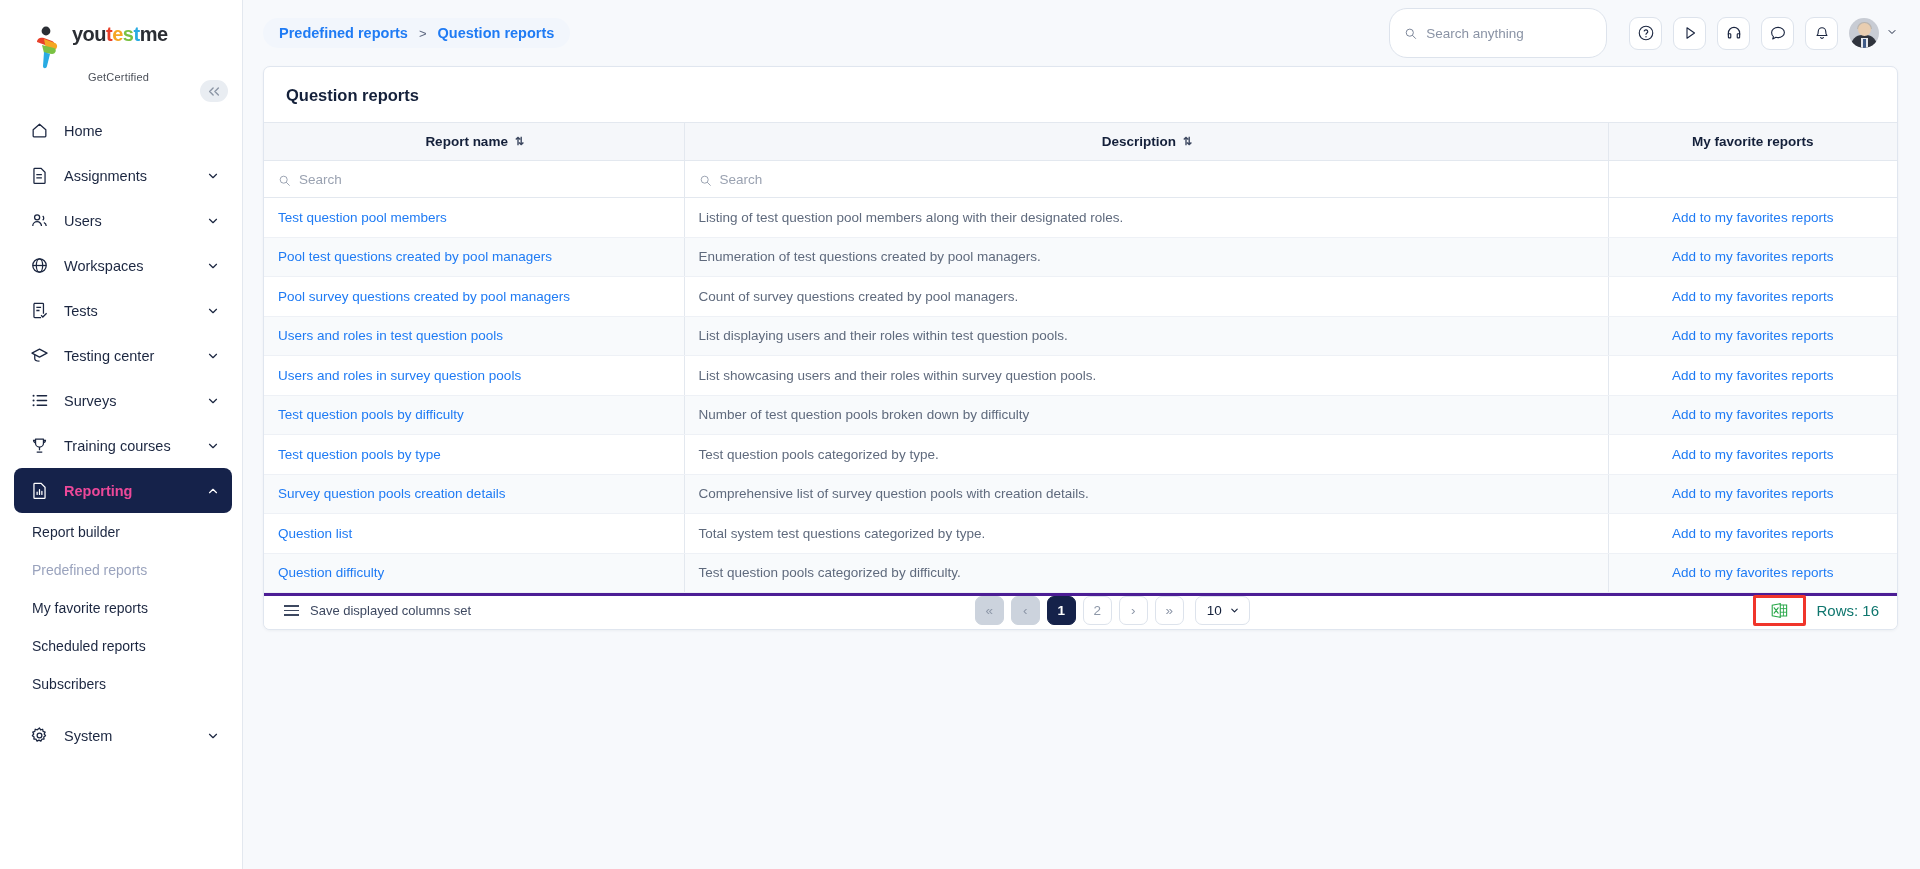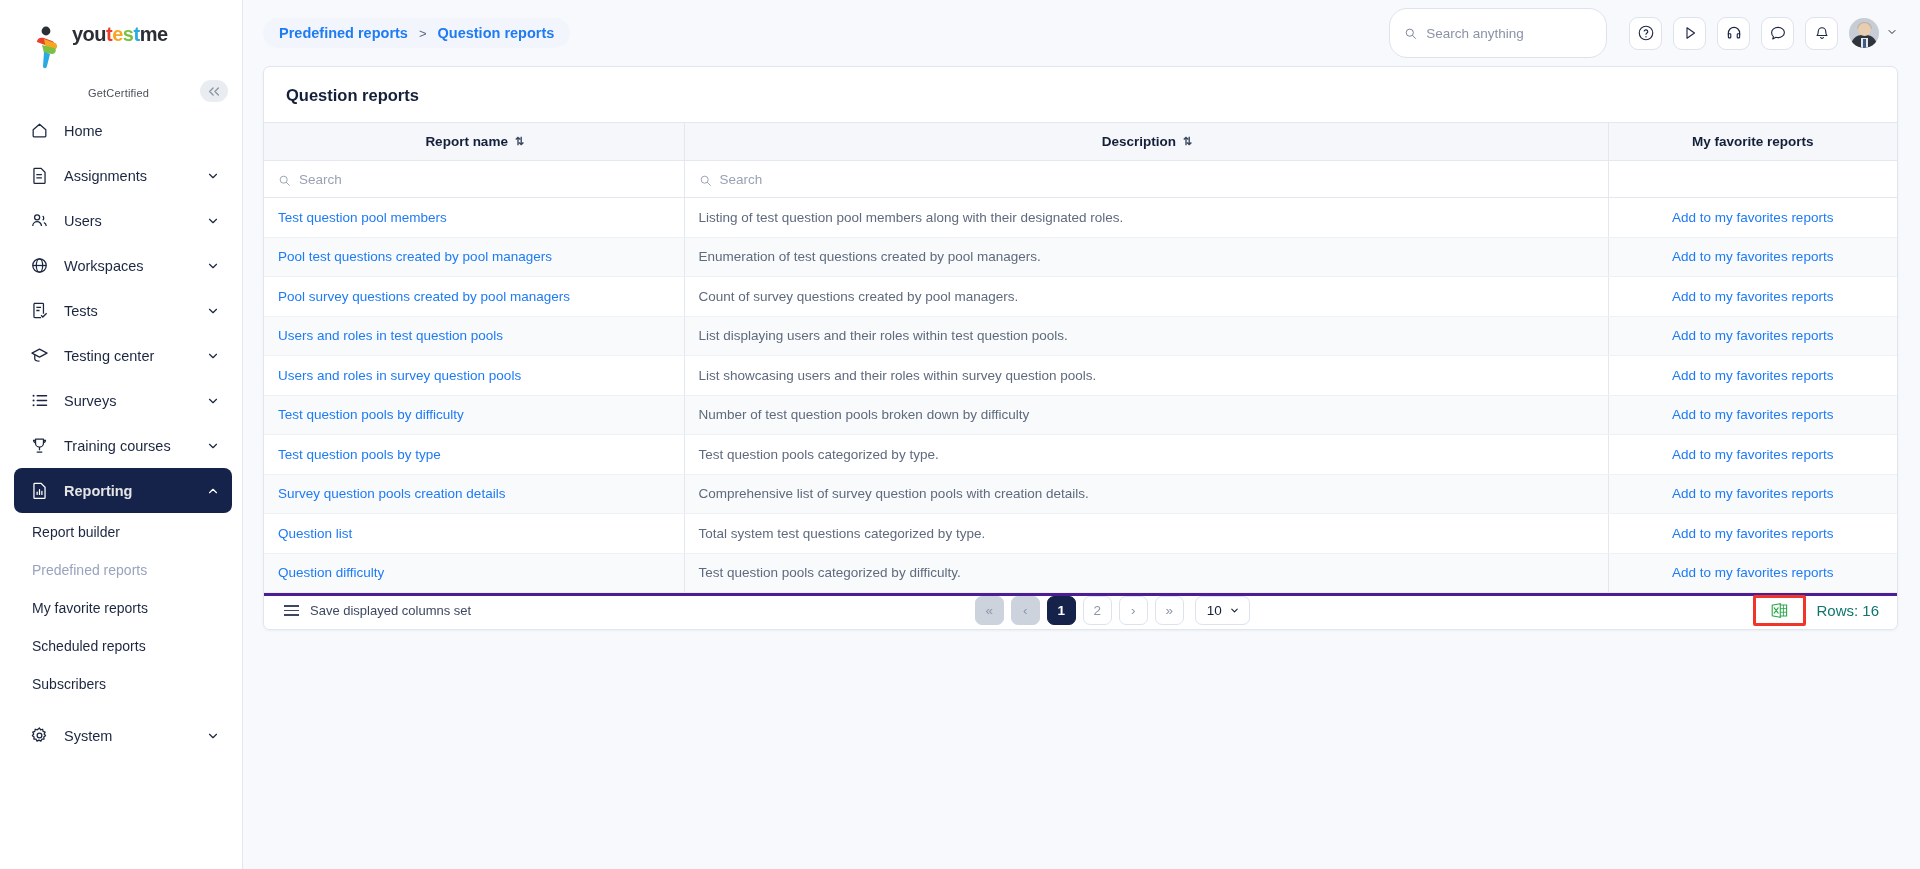--- a/index.html
+++ b/index.html
@@ -22,21 +22,21 @@
   .logo { display: flex; align-items: flex-start; }
   .logo-mark { width: 36px; height: 42px; position: relative; margin-right: 6px; margin-top: 2px; }
   .logo-text { display: flex; flex-direction: column; }
   .logo-word { font-size: 20px; font-weight: 700; letter-spacing: -0.5px; line-height: 1; }
   .logo-word .c1 { color: #2b2e34; }
   .logo-word .c2 { color: #e8402a; }
   .logo-word .c3 { color: #f5a623; }
   .logo-word .c4 { color: #7ac143; }
   .logo-word .c5 { color: #29abe2; }
   .logo-word .c6 { color: #2b2e34; }
-  .logo-sub { font-size: 11px; color: #4a4f58; margin-top: 19px; margin-left: 58px; letter-spacing: .2px;}
+  .logo-sub { font-size: 11px; color: #4a4f58; margin-top: 3px; margin-left: 58px; letter-spacing: .2px;}
 
   .collapse-btn {
     position: absolute; top: 80px; left: 200px;
     width: 28px; height: 22px; border-radius: 11px;
     background: #e9edf2; border: none; cursor: pointer;
     display: flex; align-items: center; justify-content: center;
     color: #8c96a5; font-size: 12px; line-height: 1;
   }
 
   .nav { margin-top: 26px; }
@@ -45,21 +45,21 @@
     height: 45px; margin: 0 10px 0 14px;
     padding: 0 12px 0 14px;
     border-radius: 8px; cursor: pointer;
     color: #1b2640; font-size: 14.5px;
   }
   .nav-item .ico { width: 22px; height: 22px; display: flex; align-items: center; justify-content: center; margin-right: 14px; flex: 0 0 22px; }
   .nav-item .ico svg { width: 19px; height: 19px; stroke: #1b2640; fill: none; stroke-width: 1.6; }
   .nav-item .lbl { flex: 1; }
   .nav-item .chev { width: 14px; height: 14px; }
   .nav-item .chev svg { width: 14px; height: 14px; stroke: #1b2640; fill: none; stroke-width: 2; }
-  .nav-item.active { background: #15224a; color: #e5e5e5; font-weight: 600; justify-content: space-between; }
+  .nav-item.active { background: #15224a; color: #ec4899; font-weight: 600; justify-content: space-between; }
   .nav-item.active .ico svg { stroke: #fff; }
   .nav-item.active .chev svg { stroke: #fff; }
 
   .sub-item {
     height: 38px; display: flex; align-items: center;
     padding-left: 32px; font-size: 14px; color: #1b2640; cursor: pointer;
   }
   .sub-item.current { color: #9aa3bd; }
 
   

